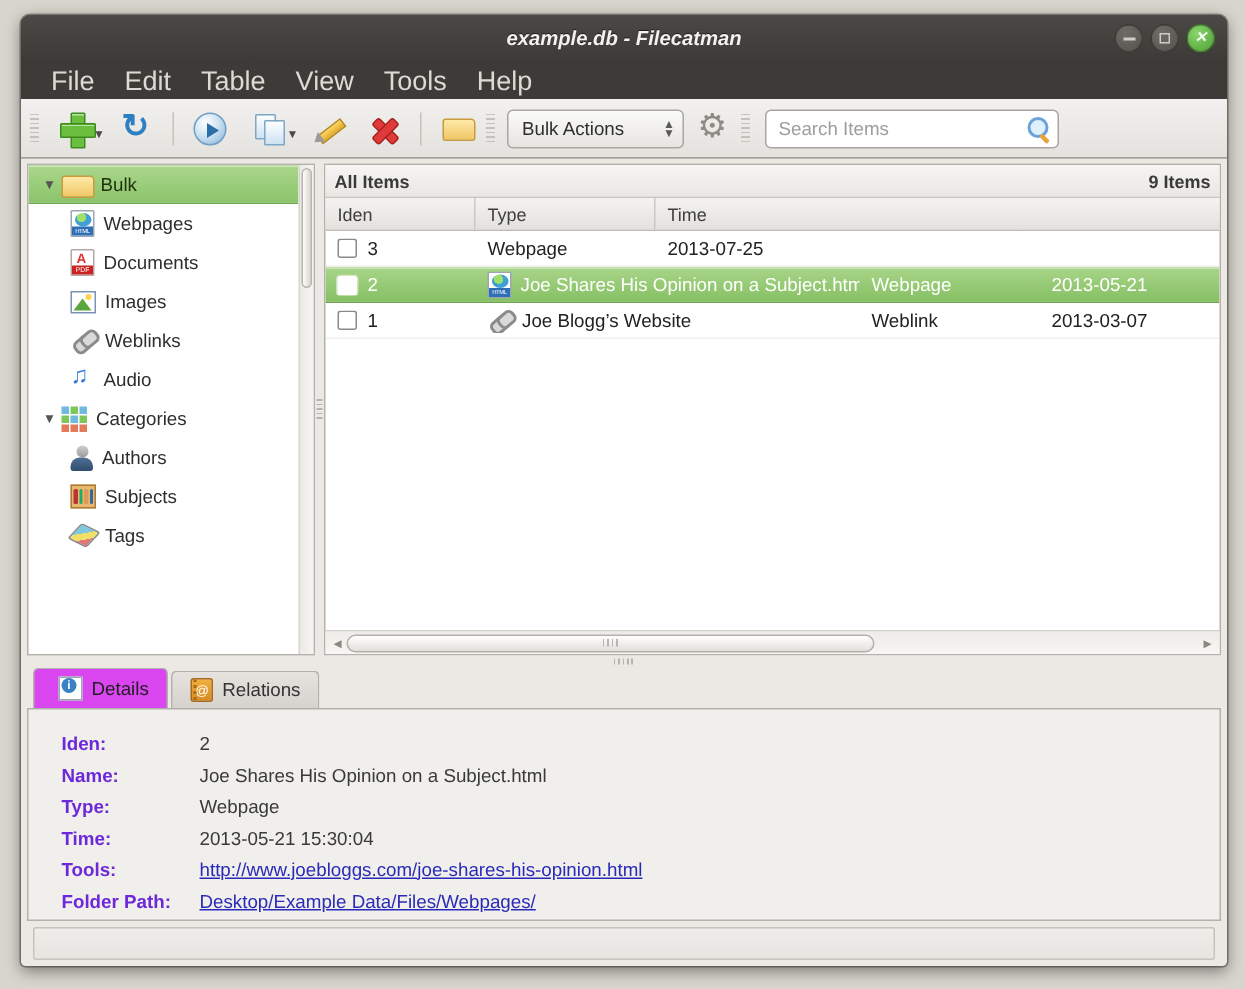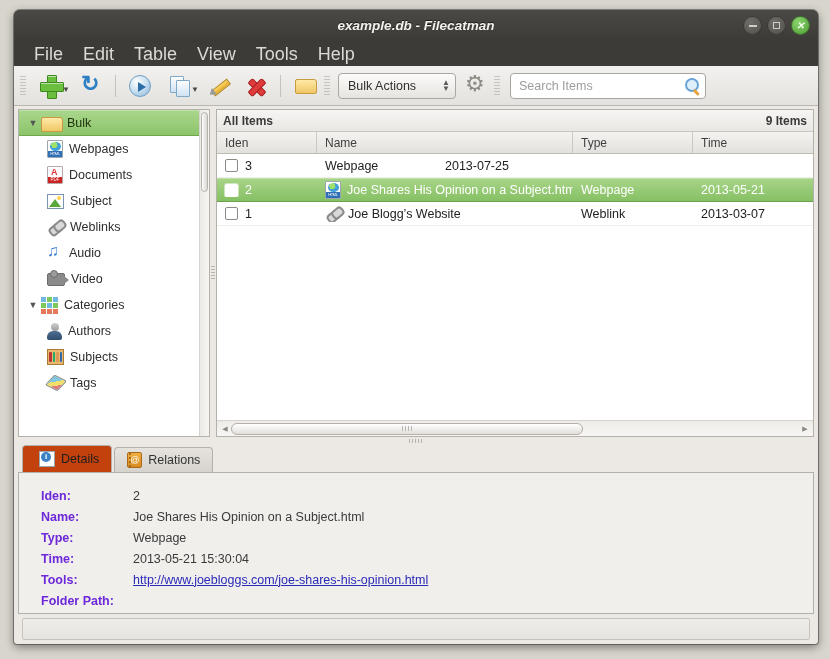--- a/index.html
+++ b/index.html
@@ -229,21 +229,21 @@
   #tabs { height: 27px; flex: none; display: flex; align-items: flex-end; padding-left: 4px; }
   .tab {
     height: 25px; display: flex; align-items: center; gap: 6px;
     padding: 0 12px; font-size: 12.5px; color: #333;
     border: 1px solid #b4b1ab; border-bottom: none;
     border-radius: 4px 4px 0 0;
     background: linear-gradient(to bottom,#e6e3de,#d6d3ce);
     margin-right: 2px;
   }
   .tab.active {
-    background: #c2410c; height: 27px; color:#1f1f1f;padding-left:16px;
+    background: #d946ef; height: 27px; color:#1f1f1f;padding-left:16px;
   }
   #details-body {
     flex: 1; background: #f0efec;
     border: 1px solid #b4b1ab; border-top: 1px solid #b4b1ab;
     padding: 12px 0 0 22px; min-height: 0; overflow: hidden;
   }
   .drow { display: flex; height: 21px; align-items: center; font-size: 12.5px; }
   .dlabel { width: 92px; font-weight: bold; color: #6d28d9; flex:none; }
   .dval { color: #3a3a3a; }
   .dval.link { color: #2a2ab8; text-decoration: underline; }
@@ -441,37 +441,33 @@
                 <span class="tlabel">Webpages</span>
               </div>
 
               <div class="tree-row child">
                 <span class="ticon doc-pdf"></span>
                 <span class="tlabel">Documents</span>
               </div>
 
               <div class="tree-row child">
                 <span class="ticon img-icon"></span>
-                <span class="tlabel">Subject</span>
+                <span class="tlabel">Images</span>
               </div>
 
               <div class="tree-row child">
                 <span class="ticon link-icon"></span>
                 <span class="tlabel">Weblinks</span>
               </div>
 
               <div class="tree-row child">
                 <span class="ticon audio-icon"></span>
                 <span class="tlabel">Audio</span>
               </div>
 
-              <div class="tree-row child">
-                <span class="ticon video-icon"></span>
-                <span class="tlabel">Video</span>
-              </div>
 
               <div class="tree-row">
                 <span class="exp">▼</span>
                 <span class="ticon cat-icon">
                   <i style="background:#6fb8e0"></i>
                     <i style="background:#7ec85a"></i>
                     <i style="background:#6fb8e0"></i>
                   <i style="background:#7ec85a"></i>
                     <i style="background:#6fb8e0"></i>
                     <i style="background:#7ec85a"></i>
@@ -513,21 +509,20 @@
           </div>
 
           <div id="table-panel">
             <div id="table-header-bar">
               <span>All Items</span>
               <span>9 Items</span>
             </div>
 
             <div id="col-header">
               <div class="col c-iden">Iden</div>
-              <div class="col c-name">Name</div>
               <div class="col c-type">Type</div>
               <div class="col c-time">Time</div>
             </div>
 
             <div id="rows">
 
               <div class="row">
                 <div class="cell c-iden">
                   <span class="cb"></span>
                   <span>3</span>
@@ -608,20 +603,21 @@
             <div class="drow">
               <span class="dlabel">Time:</span>
               <span class="dval">2013-05-21 15:30:04</span>
             </div>
             <div class="drow">
               <span class="dlabel">Tools:</span>
               <span class="dval link">http://www.joebloggs.com/joe-shares-his-opinion.html</span>
             </div>
             <div class="drow">
               <span class="dlabel">Folder Path:</span>
+              <span class="dval link">Desktop/Example Data/Files/Webpages/</span>
             </div>
           </div>
         </div>
 
         <div id="statusbar"></div>
       </div>
     </div>
 
   </div>
 </div>

